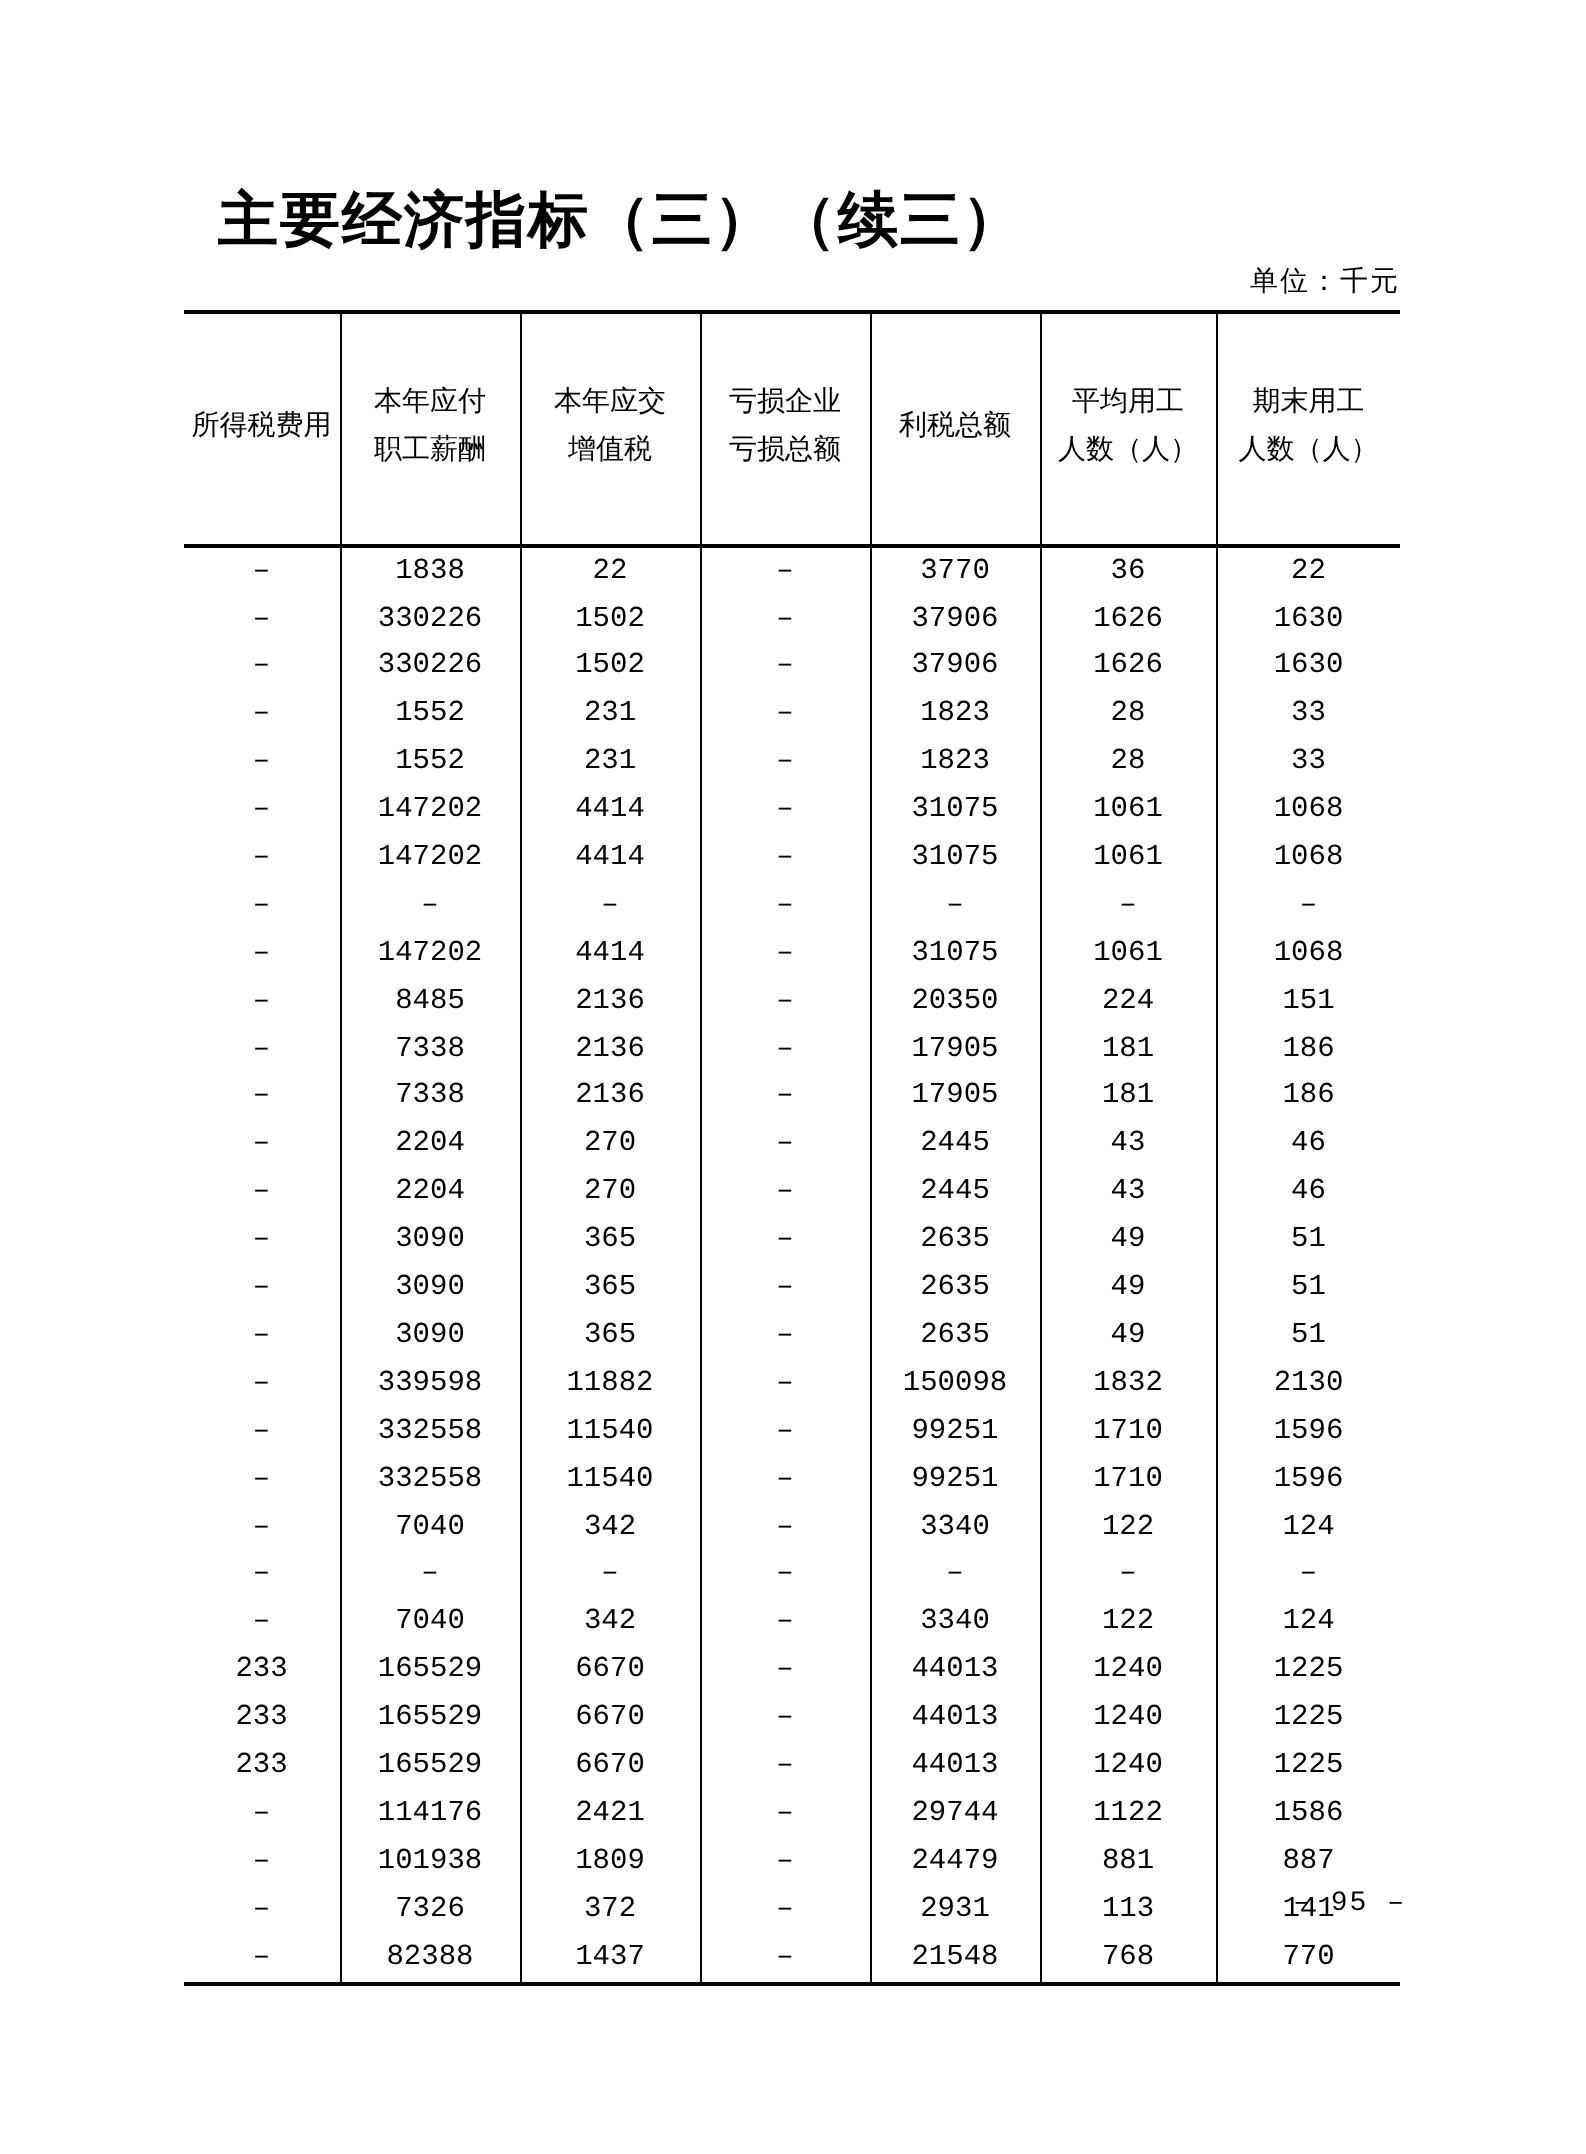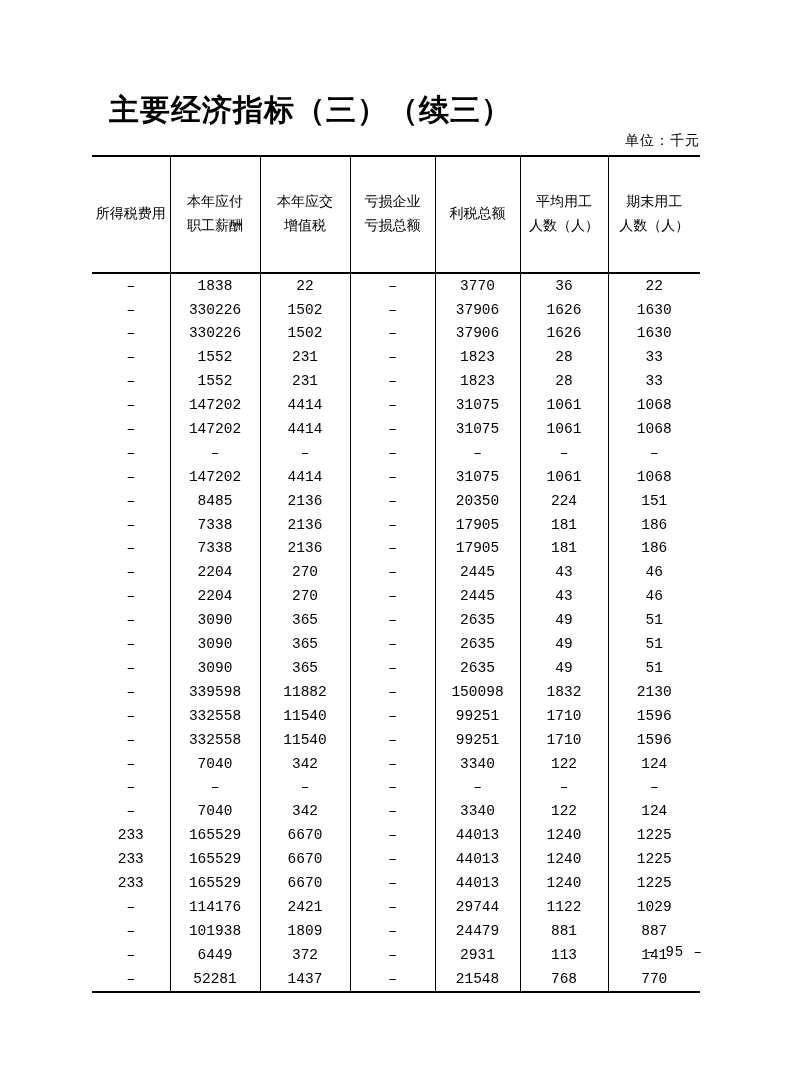--- a/index.html
+++ b/index.html
@@ -348,43 +348,43 @@
           <td>1240</td>
           <td>1225</td>
         </tr>
         <tr>
           <td>–</td>
           <td>114176</td>
           <td>2421</td>
           <td>–</td>
           <td>29744</td>
           <td>1122</td>
-          <td>1029</td>
+          <td>1586</td>
         </tr>
         <tr>
           <td>–</td>
           <td>101938</td>
           <td>1809</td>
           <td>–</td>
           <td>24479</td>
           <td>881</td>
           <td>887</td>
         </tr>
         <tr>
           <td>–</td>
-          <td>6449</td>
+          <td>7326</td>
           <td>372</td>
           <td>–</td>
           <td>2931</td>
           <td>113</td>
           <td>141</td>
         </tr>
         <tr>
           <td>–</td>
-          <td>52281</td>
+          <td>82388</td>
           <td>1437</td>
           <td>–</td>
           <td>21548</td>
           <td>768</td>
           <td>770</td>
         </tr>
       </tbody>
   </table>
 
   <div class="page-number">– 95 –</div>

